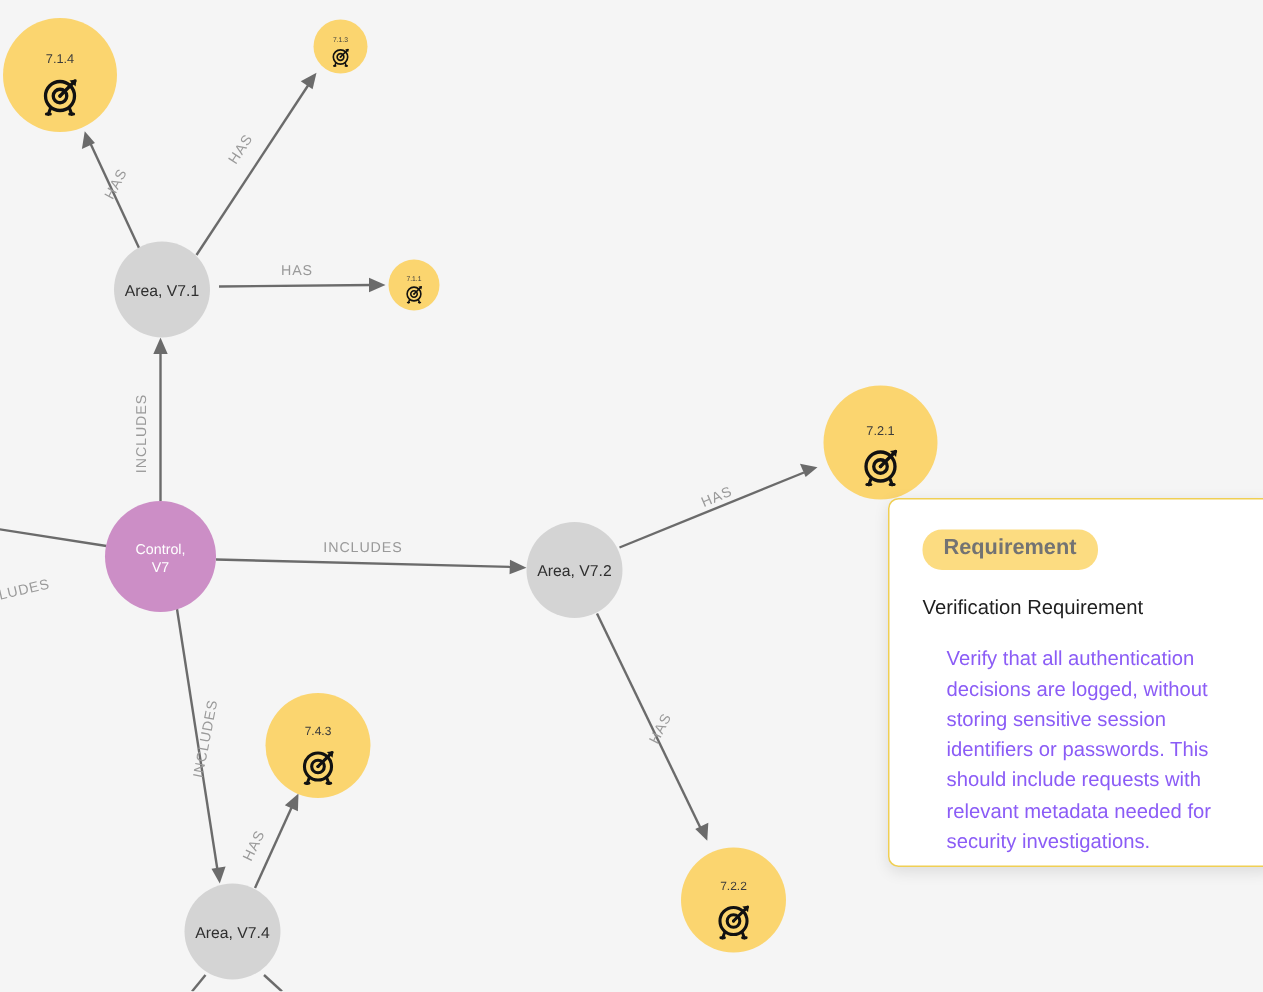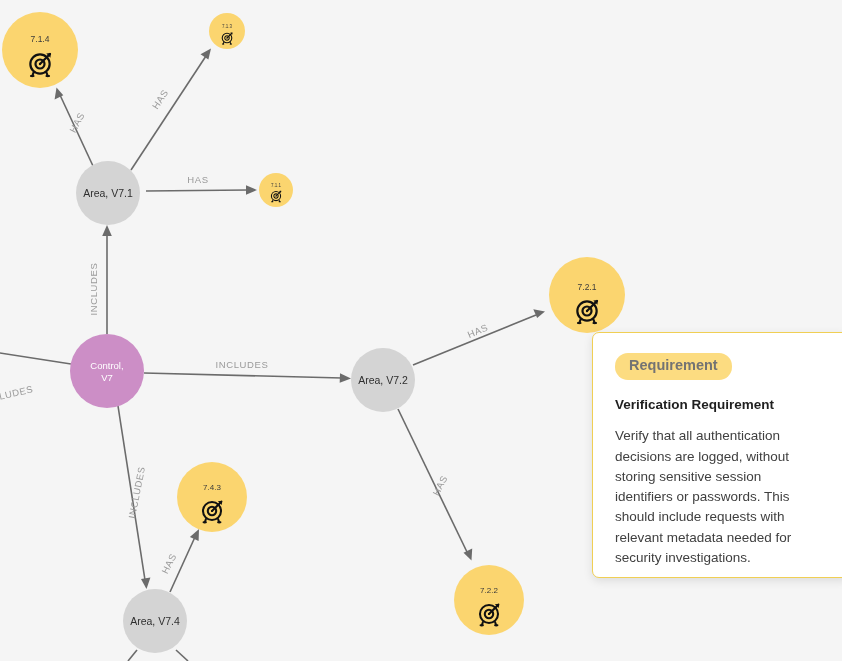--- a/index.html
+++ b/index.html
@@ -74,30 +74,30 @@
     color: #737373;
     font-size: 14.5px;
     font-weight: bold;
     border-radius: 13px;
     padding: 5px 14px 6px 14px;
     line-height: 1.1;
     margin-bottom: 16px;
   }
   #tooltip-card .card-title {
     font-size: 13.5px;
-    font-weight: bold;
+    font-weight: normal;
     color: #1f1f1f;
     margin: 0 0 13px 0;
     line-height: 1.3;
   }
   #tooltip-card .card-body {
     font-size: 13.5px;
-    color: #404040;
+    color: #8b5cf6;
     line-height: 20.2px;
-    margin: 0;
+    margin: 16px;
     width: 185px;
   }
 </style>
 </head>
 <body>
 
 <div id="app">
 
   <svg id="graph" viewBox="0 0 842 661">
     <defs>

